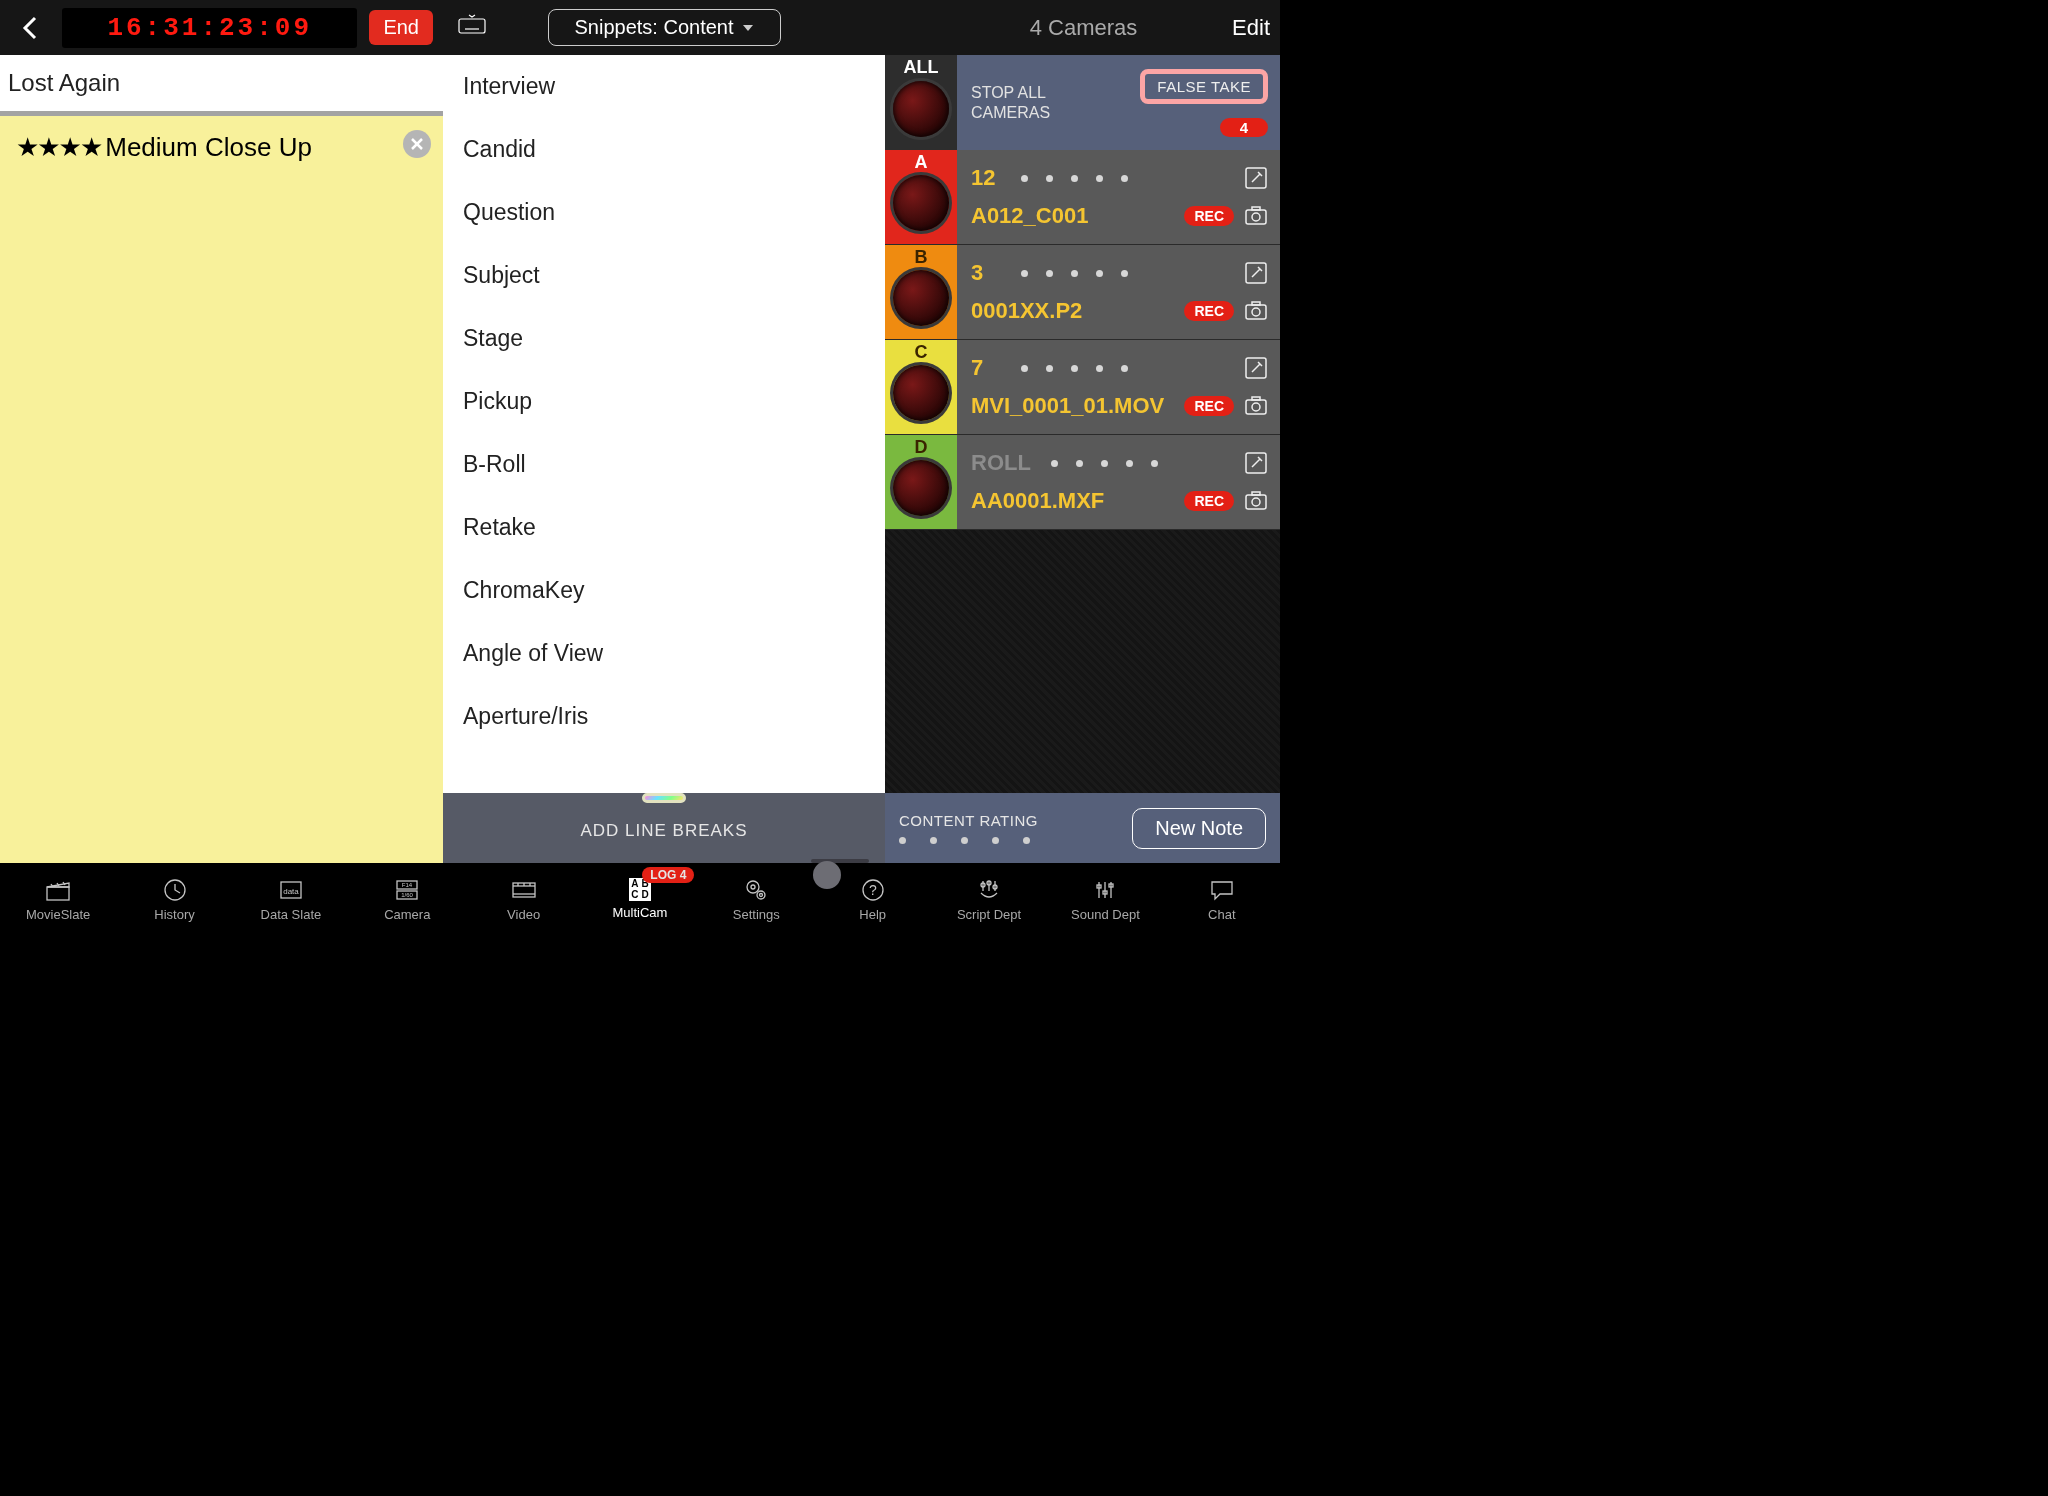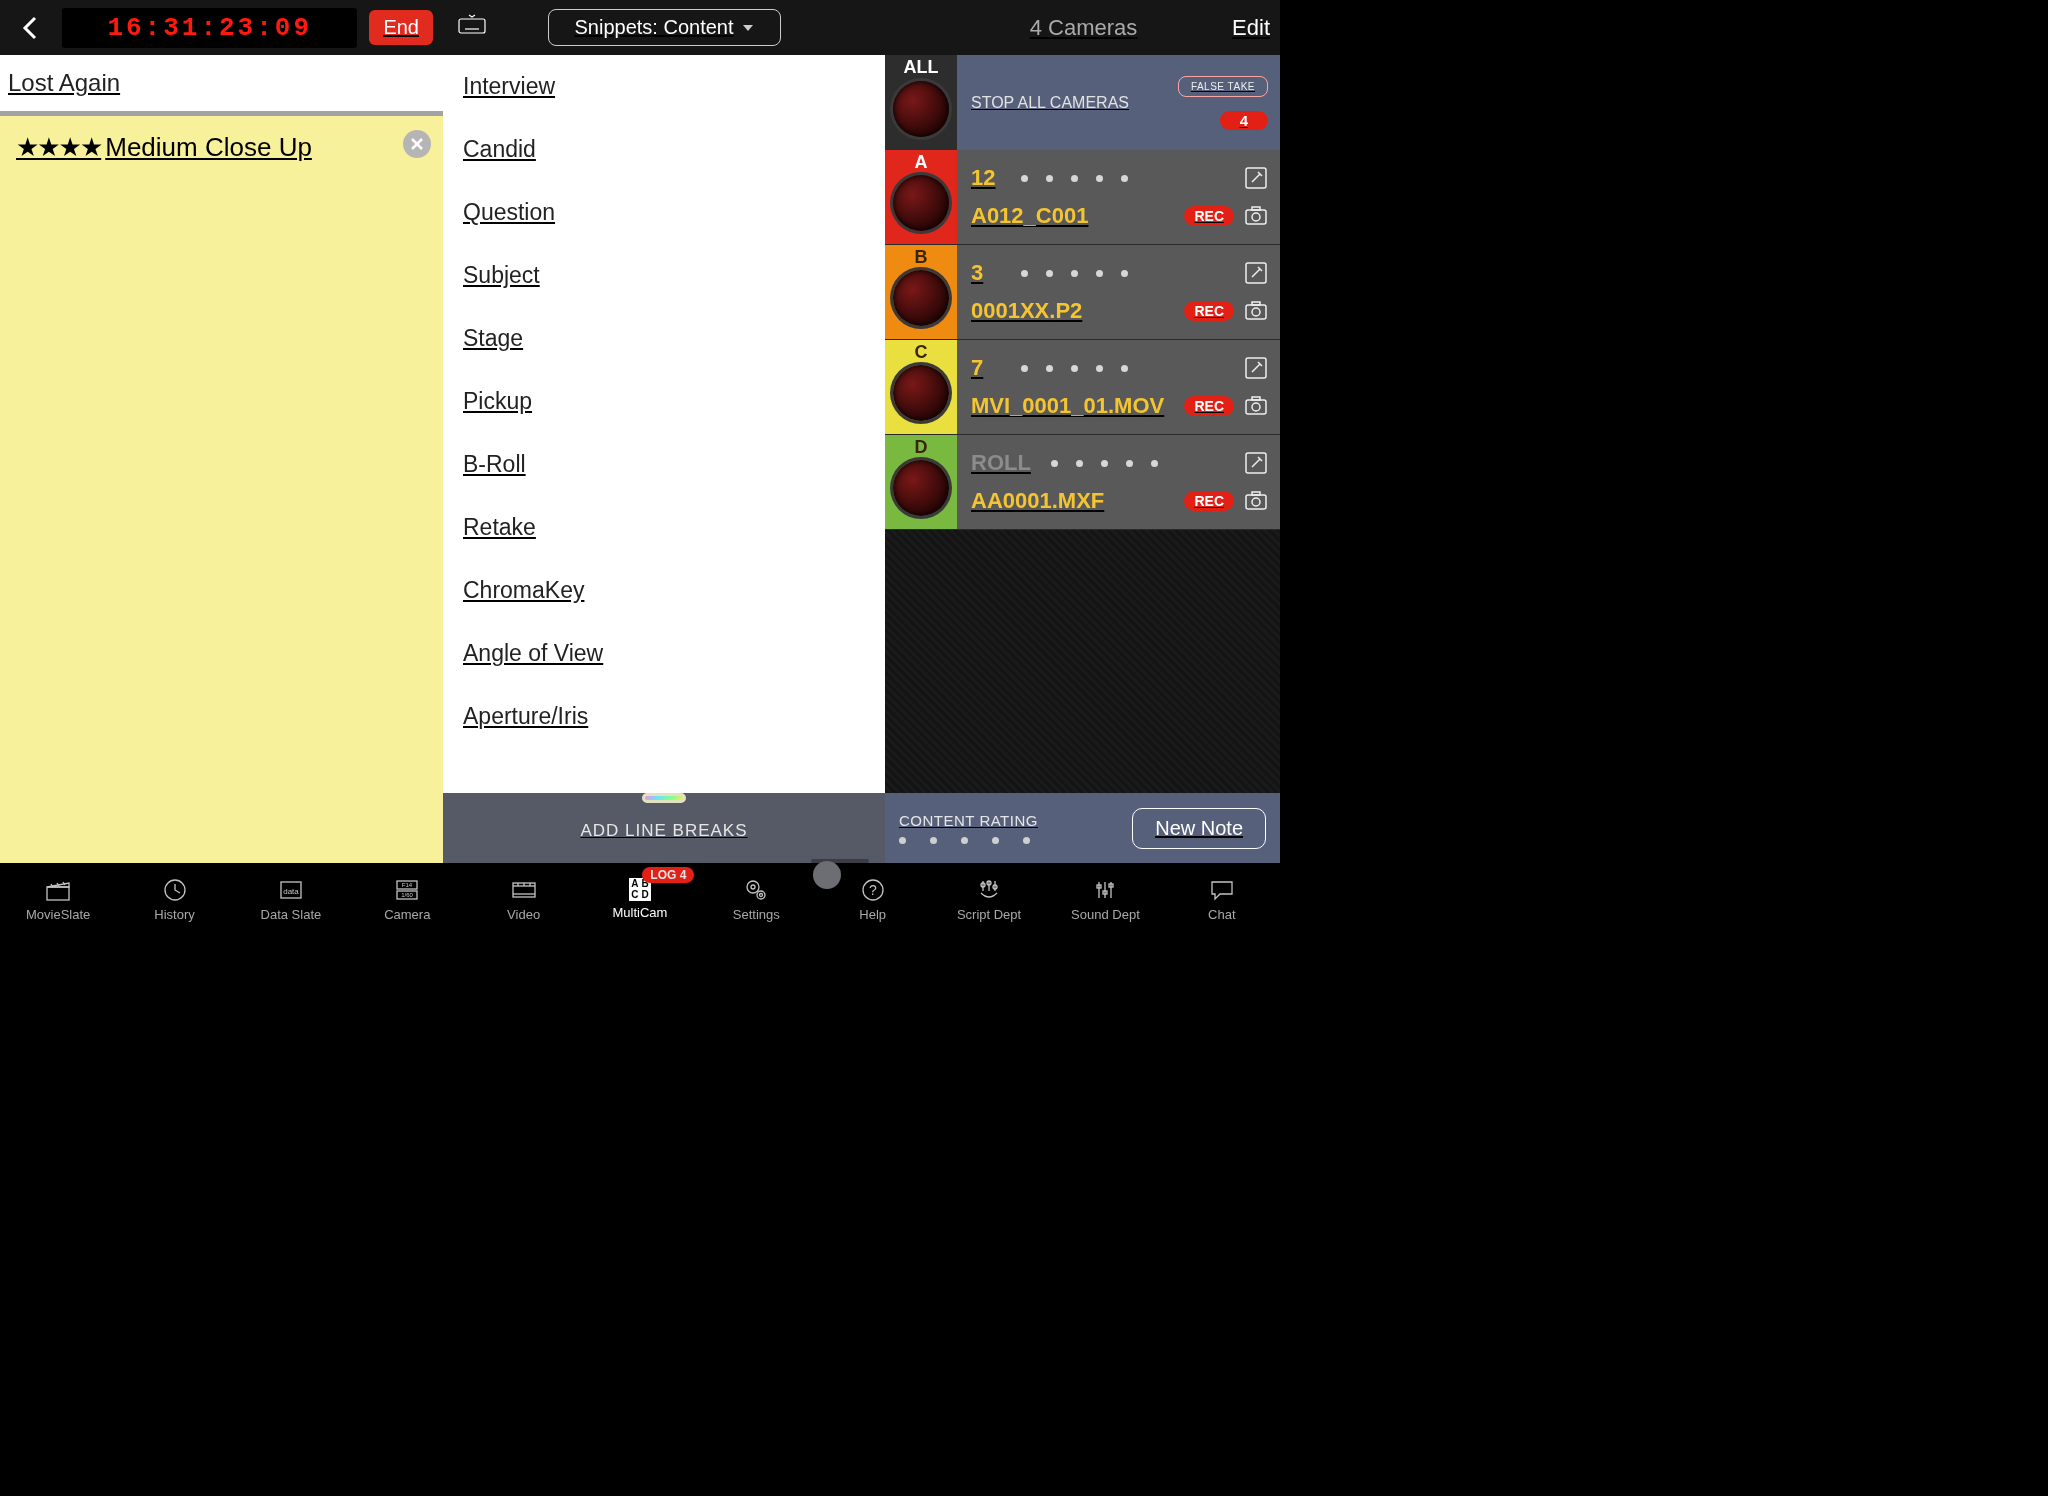--- a/index.html
+++ b/index.html
@@ -1,19 +1,19 @@
 <!DOCTYPE html>
 <html><head>
 <meta charset="utf-8">
 <style>
 * { margin:0; padding:0; box-sizing:border-box; font-family:-apple-system,"Helvetica Neue",Arial,sans-serif; }
 body { width:1280px; height:935px; background:#000; overflow:hidden; }
 .app { display:flex; width:100%; height:100%; flex-direction:column; }
 .main { display:flex; flex:1; min-height:0; }
-.col { display:flex; flex-direction:column;text-decoration:underline; }
+.col { display:flex; flex-direction:column; }
 .col-left { width:443px; }
 .col-mid  { flex:1; }
 .col-right{ width:395px; }
 
 
 .header-bar { height:55px; background:#161616; display:flex; align-items:center; padding:0 10px; color:#fff; font-size:22px; }
 .back-btn { width:40px; height:40px; display:flex; align-items:center; justify-content:center; cursor:pointer; }
 .tc-display { flex:1; text-align:center; font-family:"DS-Digital","Courier New",monospace; letter-spacing:3px; color:#ff1a10; font-size:26px; font-weight:600; background:#000; margin:0 12px; height:40px; display:flex; align-items:center; justify-content:center; border-radius:3px; }
 .end-btn { background:#e22b1f; color:#fff; border:none; border-radius:6px; padding:6px 14px; font-size:20px; cursor:pointer; }
 
@@ -52,21 +52,21 @@
 .cam-line1 { display:flex; align-items:center; gap:10px; color:#f5c531; font-size:22px; }
 .roll-num { font-weight:600; min-width:30px; }
 .placeholder { color:#8c8c8c; }
 .dots { display:flex; gap:18px; margin-left:10px; flex:1; }
 .dot { width:7px; height:7px; border-radius:50%; background:#d7d7d7; }
 .cam-line2 { display:flex; align-items:center; gap:10px; color:#f5c531; font-size:22px; font-weight:600; }
 .clip-name { flex:1; overflow:hidden; white-space:nowrap; }
 .rec-badge { background:#e32015; color:#fff; font-size:14px; font-weight:700; border-radius:11px; padding:2px 10px; }
 .icon-cam, .icon-pen { width:24px; height:24px; stroke:#eee; fill:none; stroke-width:1.5; cursor:pointer; margin-left:auto; }
 .all-text { color:#e2e2e2; font-size:16px; line-height:1.2; }
-.false-take { border:1px solid #fca5a5; color:#eee; background:transparent; border-radius:8px; padding:4px 12px; font-size:10px; letter-spacing:0.5px; cursor:pointer; }
+.false-take { border:5px solid #fca5a5; color:#eee; background:transparent; border-radius:8px; padding:4px 12px; font-size:15px; letter-spacing:0.5px; cursor:pointer; }
 .count-badge { background:#e32015; color:#fff; font-size:15px; font-weight:700; border-radius:12px; padding:1px 20px; margin-top:8px; }
 
 .right-footer { height:70px; background:#56607a; display:flex; align-items:center; padding:0 14px; gap:18px; color:#e6e6e6; }
 .rating-dots { display:flex; gap:24px; }
 .rating-dots .dot { background:#cfcfcf; }
 .new-note { border:1.5px solid #fff; background:transparent; color:#fff; font-size:20px; border-radius:10px; padding:8px 22px; cursor:pointer; margin-left:auto; }
 
 
 .tabbar { height:72px; background:#000; display:flex; }
 .tab { flex:1; display:flex; flex-direction:column; align-items:center; justify-content:center; color:#a8a8a8; font-size:13px; gap:4px; cursor:pointer; position:relative; }

